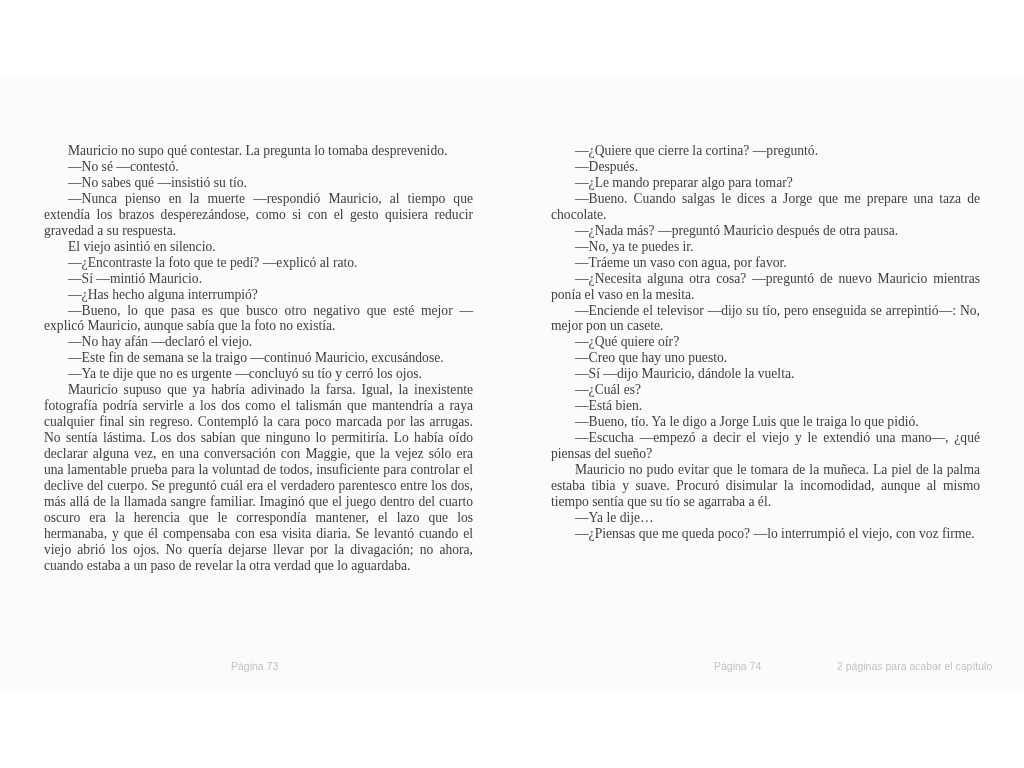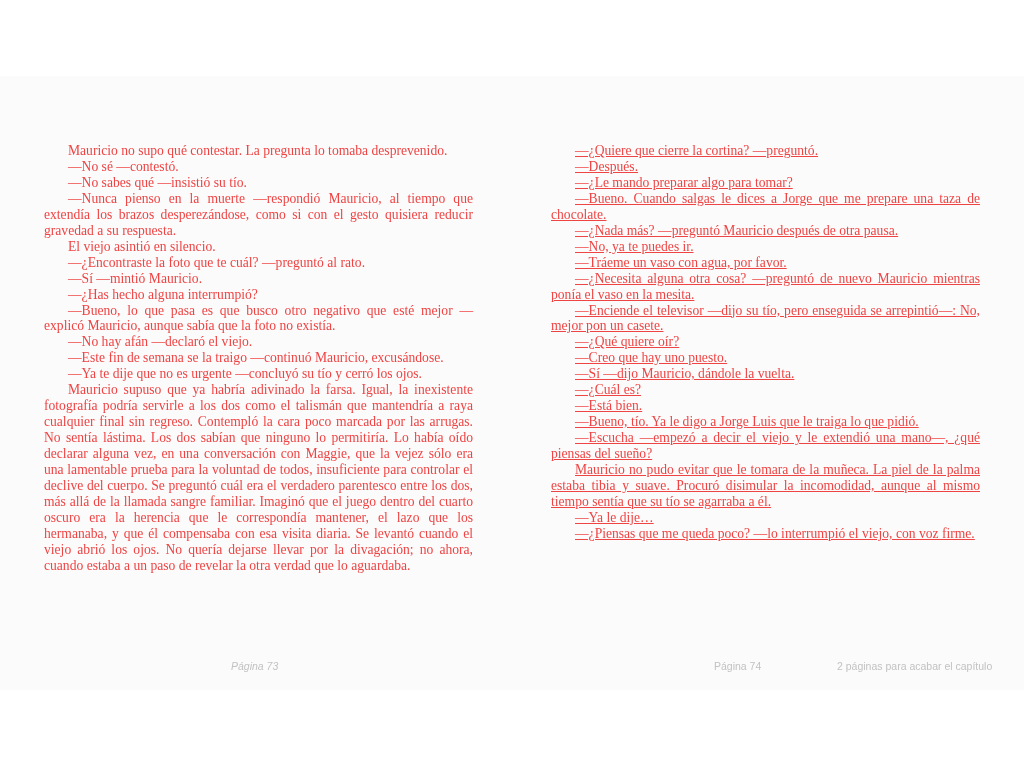--- a/index.html
+++ b/index.html
@@ -17,54 +17,54 @@
     width: 1024px;
     height: 614px;
     background: #fbfbfb;
   }
   .page {
     position: absolute;
     top: 67px;
     font-family: "Liberation Serif", "DejaVu Serif", serif;
     font-size: 13.6px;
     line-height: 15.95px;
-    color: #ef4444;
+    color: #404040;
     text-align: justify;
     hyphens: manual;
   }
   .page.left { left: 44px; width: 429px; }
-  .page.right { left: 551px; width: 429px; text-decoration: underline; }
+  .page.right { left: 551px; width: 429px; }
   .page p {
     margin: 0;
     text-indent: 24px;
   }
   .footer {
     position: absolute;
     top: 584px;
     font-family: "Liberation Sans", "DejaVu Sans", sans-serif;
     font-size: 10.5px;
     color: #c2c2c2;
     white-space: nowrap;
   }
-  .footer.pn-left { left: 231px; font-style: italic; }
+  .footer.pn-left { left: 231px; }
   .footer.pn-right { left: 714px; }
   .footer.remaining { left: 837px; }
 </style>
 </head>
 <body>
 
 <div class="reader">
 
   <div class="page left">
     <p>Mauricio no supo qué contestar. La pregunta lo tomaba desprevenido.</p>
     <p>—No sé —contestó.</p>
     <p>—No sabes qué —insistió su tío.</p>
     <p>—Nunca pienso en la muerte —respondió Mauricio, al tiempo que extendía los brazos desperezándose, como si con el gesto quisiera reducir gravedad a su respuesta.</p>
     <p>El viejo asintió en silencio.</p>
-    <p>—¿Encontraste la foto que te cuál? —preguntó al rato.</p>
+    <p>—¿Encontraste la foto que te pedí? —explicó al rato.</p>
     <p>—Sí —mintió Mauricio.</p>
     <p>—¿Has hecho alguna interrumpió?</p>
     <p>—Bueno, lo que pasa es que busco otro negativo que esté mejor —explicó Mauricio, aunque sabía que la foto no existía.</p>
     <p>—No hay afán —declaró el viejo.</p>
     <p>—Este fin de semana se la traigo —continuó Mauricio, excusándose.</p>
     <p>—Ya te dije que no es urgente —concluyó su tío y cerró los ojos.</p>
     <p>Mauricio supuso que ya habría adivinado la farsa. Igual, la inexistente fotografía podría servirle a los dos como el talismán que mantendría a raya cualquier final sin regreso. Contempló la cara poco marcada por las arru­gas. No sentía lástima. Los dos sabían que ninguno lo permitiría. Lo había oído declarar alguna vez, en una conversación con Maggie, que la vejez sólo era una lamentable prueba para la voluntad de todos, insuficiente para con­trolar el declive del cuerpo. Se preguntó cuál era el verdadero parentesco entre los dos, más allá de la llamada sangre familiar. Imaginó que el juego dentro del cuarto oscuro era la herencia que le correspondía mantener, el lazo que los hermanaba, y que él compensaba con esa visita diaria. Se levantó cuando el viejo abrió los ojos. No quería dejarse llevar por la diva­gación; no ahora, cuando estaba a un paso de revelar la otra verdad que lo aguardaba.</p>
   </div>
 
   <div class="page right">

